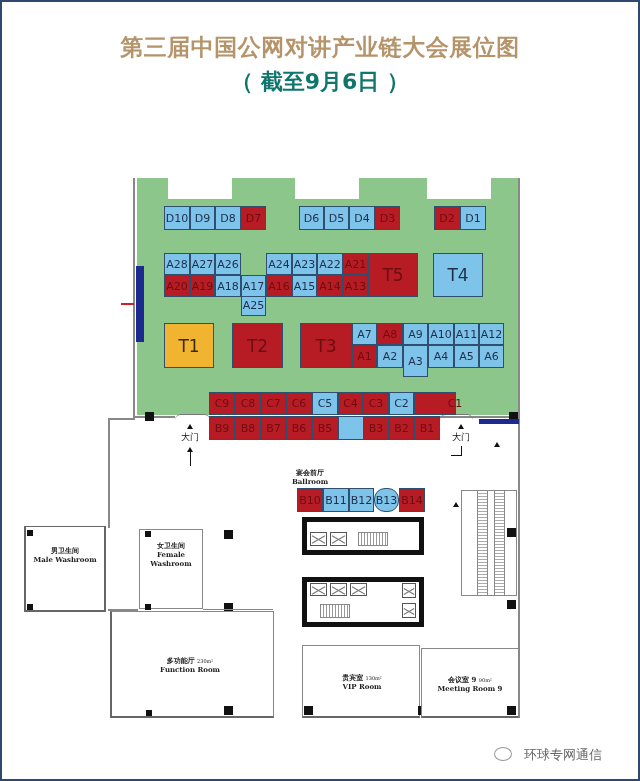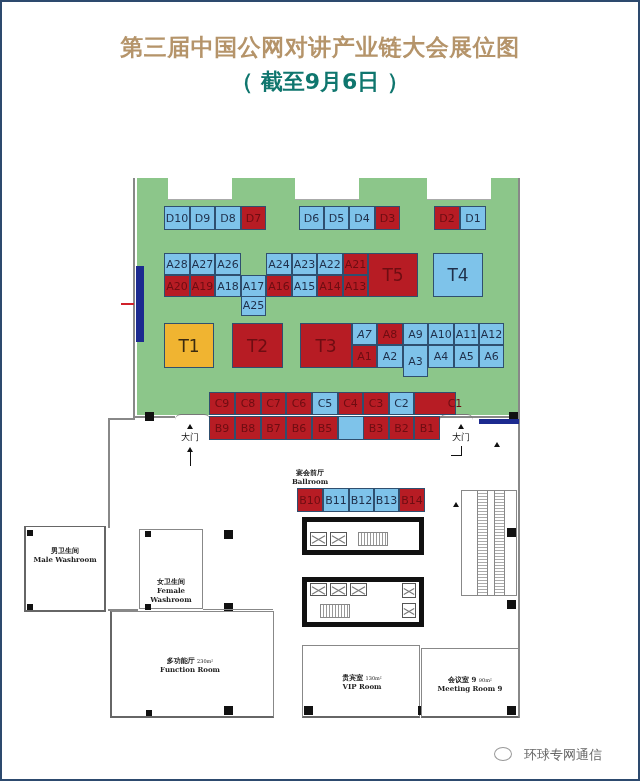--- a/index.html
+++ b/index.html
@@ -85,21 +85,21 @@
 <div class="booth red" style="left:317px;top:275px;width:26px;height:22px;">A14</div>
 <div class="booth red" style="left:343px;top:275px;width:25px;height:22px;">A13</div>
 
 <div class="booth red big" style="left:368px;top:253px;width:50px;height:44px;">T5</div>
 <div class="booth blue big" style="left:433px;top:253px;width:50px;height:44px;">T4</div>
 
 <div class="booth yellow big" style="left:164px;top:323px;width:50px;height:45px;">T1</div>
 <div class="booth red big" style="left:232px;top:323px;width:51px;height:45px;">T2</div>
 <div class="booth red big" style="left:300px;top:323px;width:52px;height:45px;">T3</div>
 
-<div class="booth blue" style="left:352px;top:323px;width:25px;height:22px;font-style:italic;">A7</div>
+<div class="booth blue" style="left:352px;top:323px;width:25px;height:22px;">A7</div>
 <div class="booth red" style="left:377px;top:323px;width:26px;height:22px;">A8</div>
 <div class="booth blue" style="left:403px;top:323px;width:25px;height:22px;">A9</div>
 <div class="booth blue" style="left:428px;top:323px;width:26px;height:22px;">A10</div>
 <div class="booth blue" style="left:454px;top:323px;width:25px;height:22px;">A11</div>
 <div class="booth blue" style="left:479px;top:323px;width:25px;height:22px;">A12</div>
 
 <div class="booth red" style="left:352px;top:345px;width:25px;height:23px;">A1</div>
 <div class="booth blue" style="left:377px;top:345px;width:26px;height:23px;">A2</div>
 <div class="booth blue" style="left:403px;top:345px;width:25px;height:32px;">A3</div>
 <div class="booth blue" style="left:428px;top:345px;width:26px;height:23px;">A4</div>
@@ -147,21 +147,21 @@
 <div class="arrow-up" style="left:494px;top:442px;"></div>
 
 <div class="room-label" style="left:280px;top:468px;width:60px;">
   <div>宴会前厅</div>
   <div>Ballroom Foyer</div>
 </div>
 
 <div class="booth red" style="left:297px;top:488px;width:26px;height:24px;">B10</div>
 <div class="booth blue" style="left:323px;top:488px;width:26px;height:24px;">B11</div>
 <div class="booth blue" style="left:349px;top:488px;width:25px;height:24px;">B12</div>
-<div class="booth blue" style="left:374px;top:488px;width:25px;height:24px;">B13</div>
+<div class="booth blue" style="left:374px;top:488px;width:25px;height:24px;border-radius:11px;">B13</div>
 <div class="booth red" style="left:399px;top:488px;width:26px;height:24px;">B14</div>
 
 <div class="core" style="left:302px;top:517px;width:122px;height:38px;"></div>
 <div class="elev" style="left:310px;top:532px;width:17px;height:14px;"></div>
 <div class="elev" style="left:330px;top:532px;width:17px;height:14px;"></div>
 <div class="stairs" style="left:358px;top:532px;width:30px;height:14px;"></div>
 
 <div class="core" style="left:302px;top:577px;width:122px;height:50px;"></div>
 <div class="elev" style="left:310px;top:583px;width:17px;height:13px;"></div>
 <div class="elev" style="left:330px;top:583px;width:17px;height:13px;"></div>
@@ -184,21 +184,21 @@
 <div class="spillar" style="left:27px;top:530px;"></div>
 <div class="spillar" style="left:27px;top:604px;"></div>
 <div class="room-label" style="left:30px;top:546px;width:70px;">
   <div>男卫生间</div>
   <div>Male Washroom</div>
 </div>
 
 <div class="abs" style="left:139px;top:529px;width:64px;height:80px;border:1px solid #888;background:#fff;"></div>
 <div class="spillar" style="left:145px;top:531px;"></div>
 <div class="spillar" style="left:145px;top:604px;"></div>
-<div class="room-label" style="left:140px;top:577px;width:62px;">
+<div class="room-label" style="left:140px;top:541px;width:62px;">
   <div>女卫生间</div>
   <div>Female Washroom</div>
 </div>
 
 <div class="abs" style="left:110px;top:611px;width:164px;height:107px;border:2px solid #666;border-top:1px solid #888;border-right:1px solid #888;background:#fff;"></div>
 <div class="spillar" style="left:146px;top:710px;"></div>
 <div class="pillar" style="left:224px;top:706px;"></div>
 <div class="room-label" style="left:150px;top:656px;width:80px;">
   <div><span>多功能厅</span> <span style="font-size:5px;font-weight:normal;">230m²</span></div>
   <div>Function Room</div>

